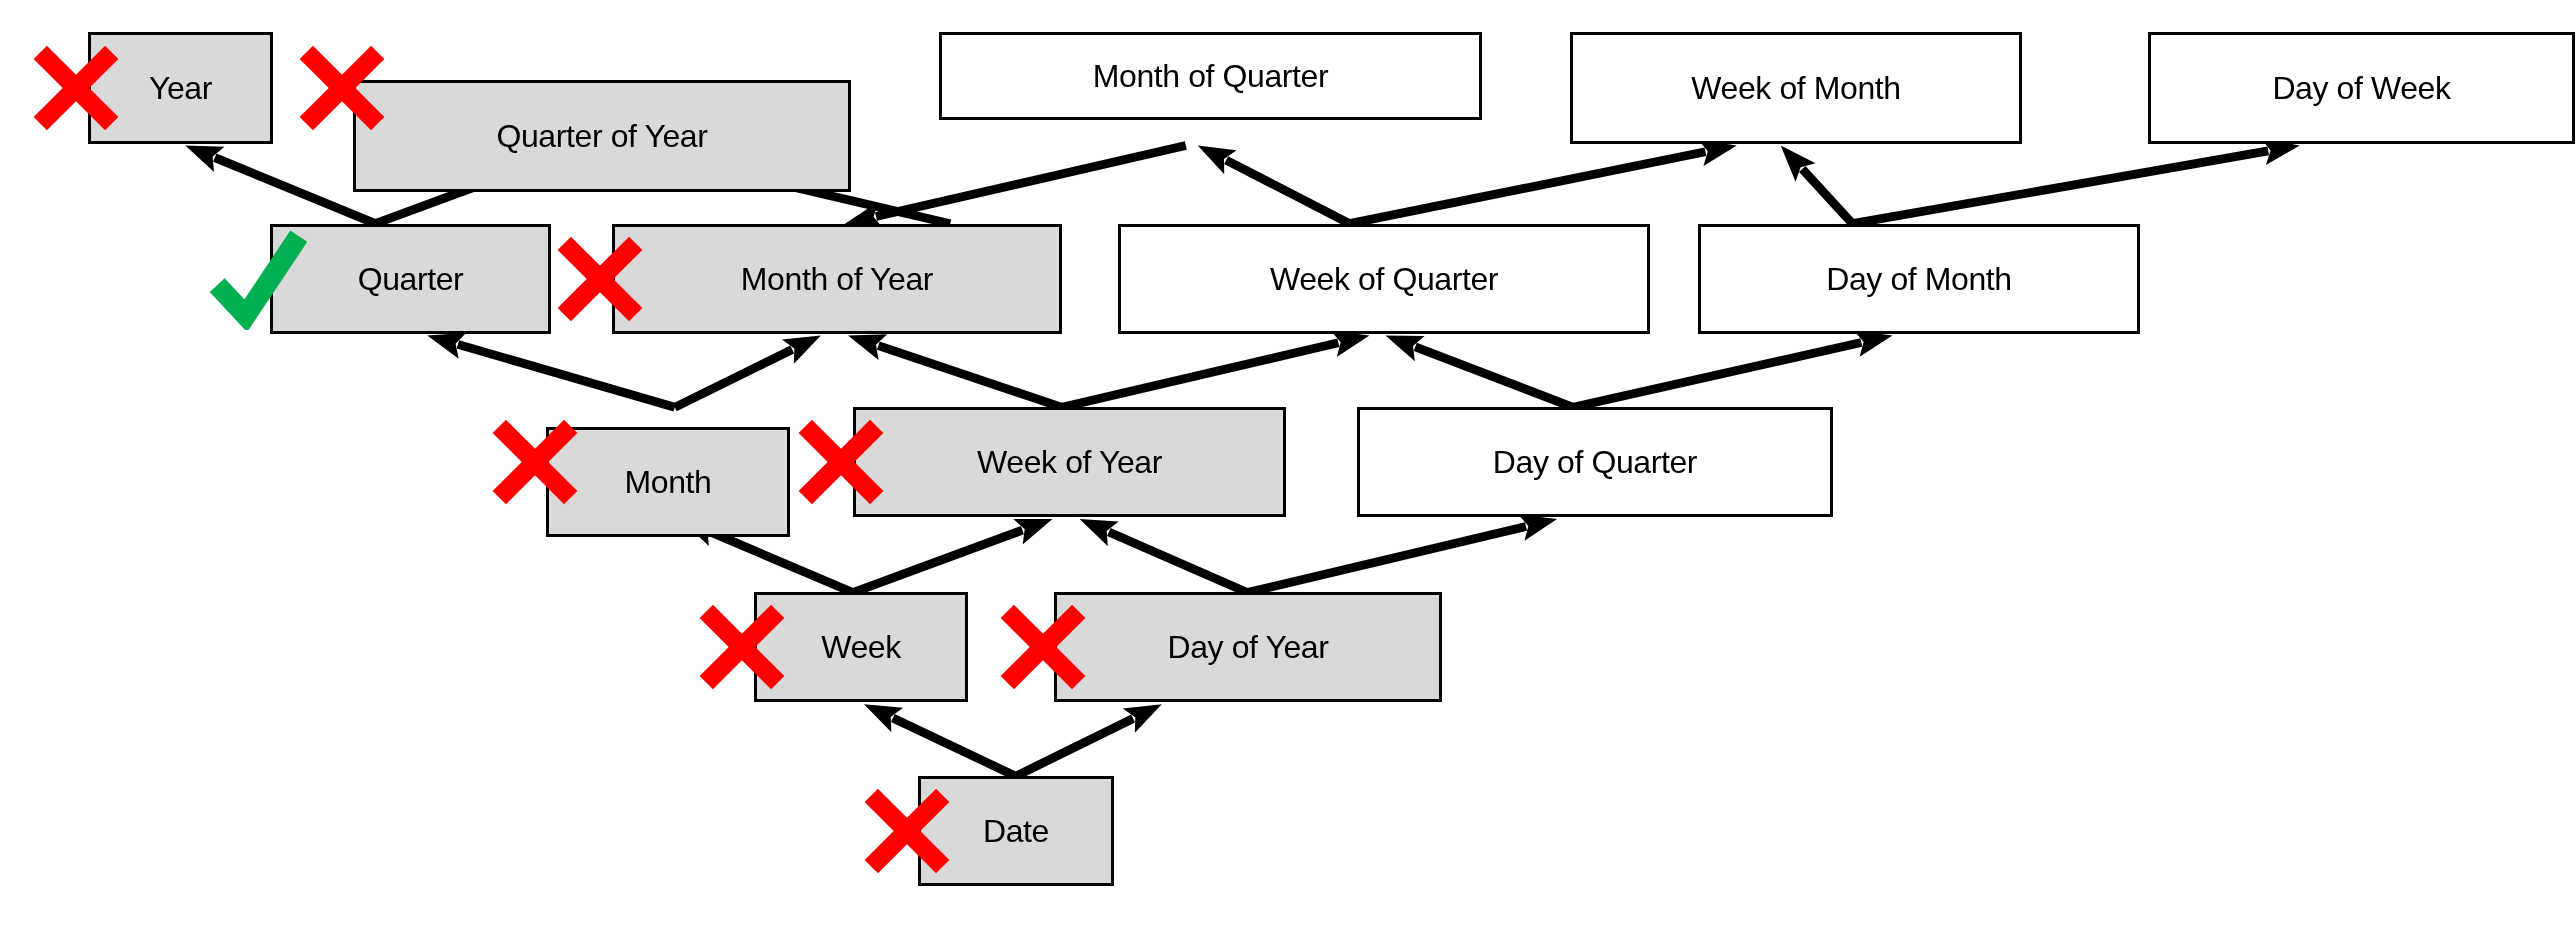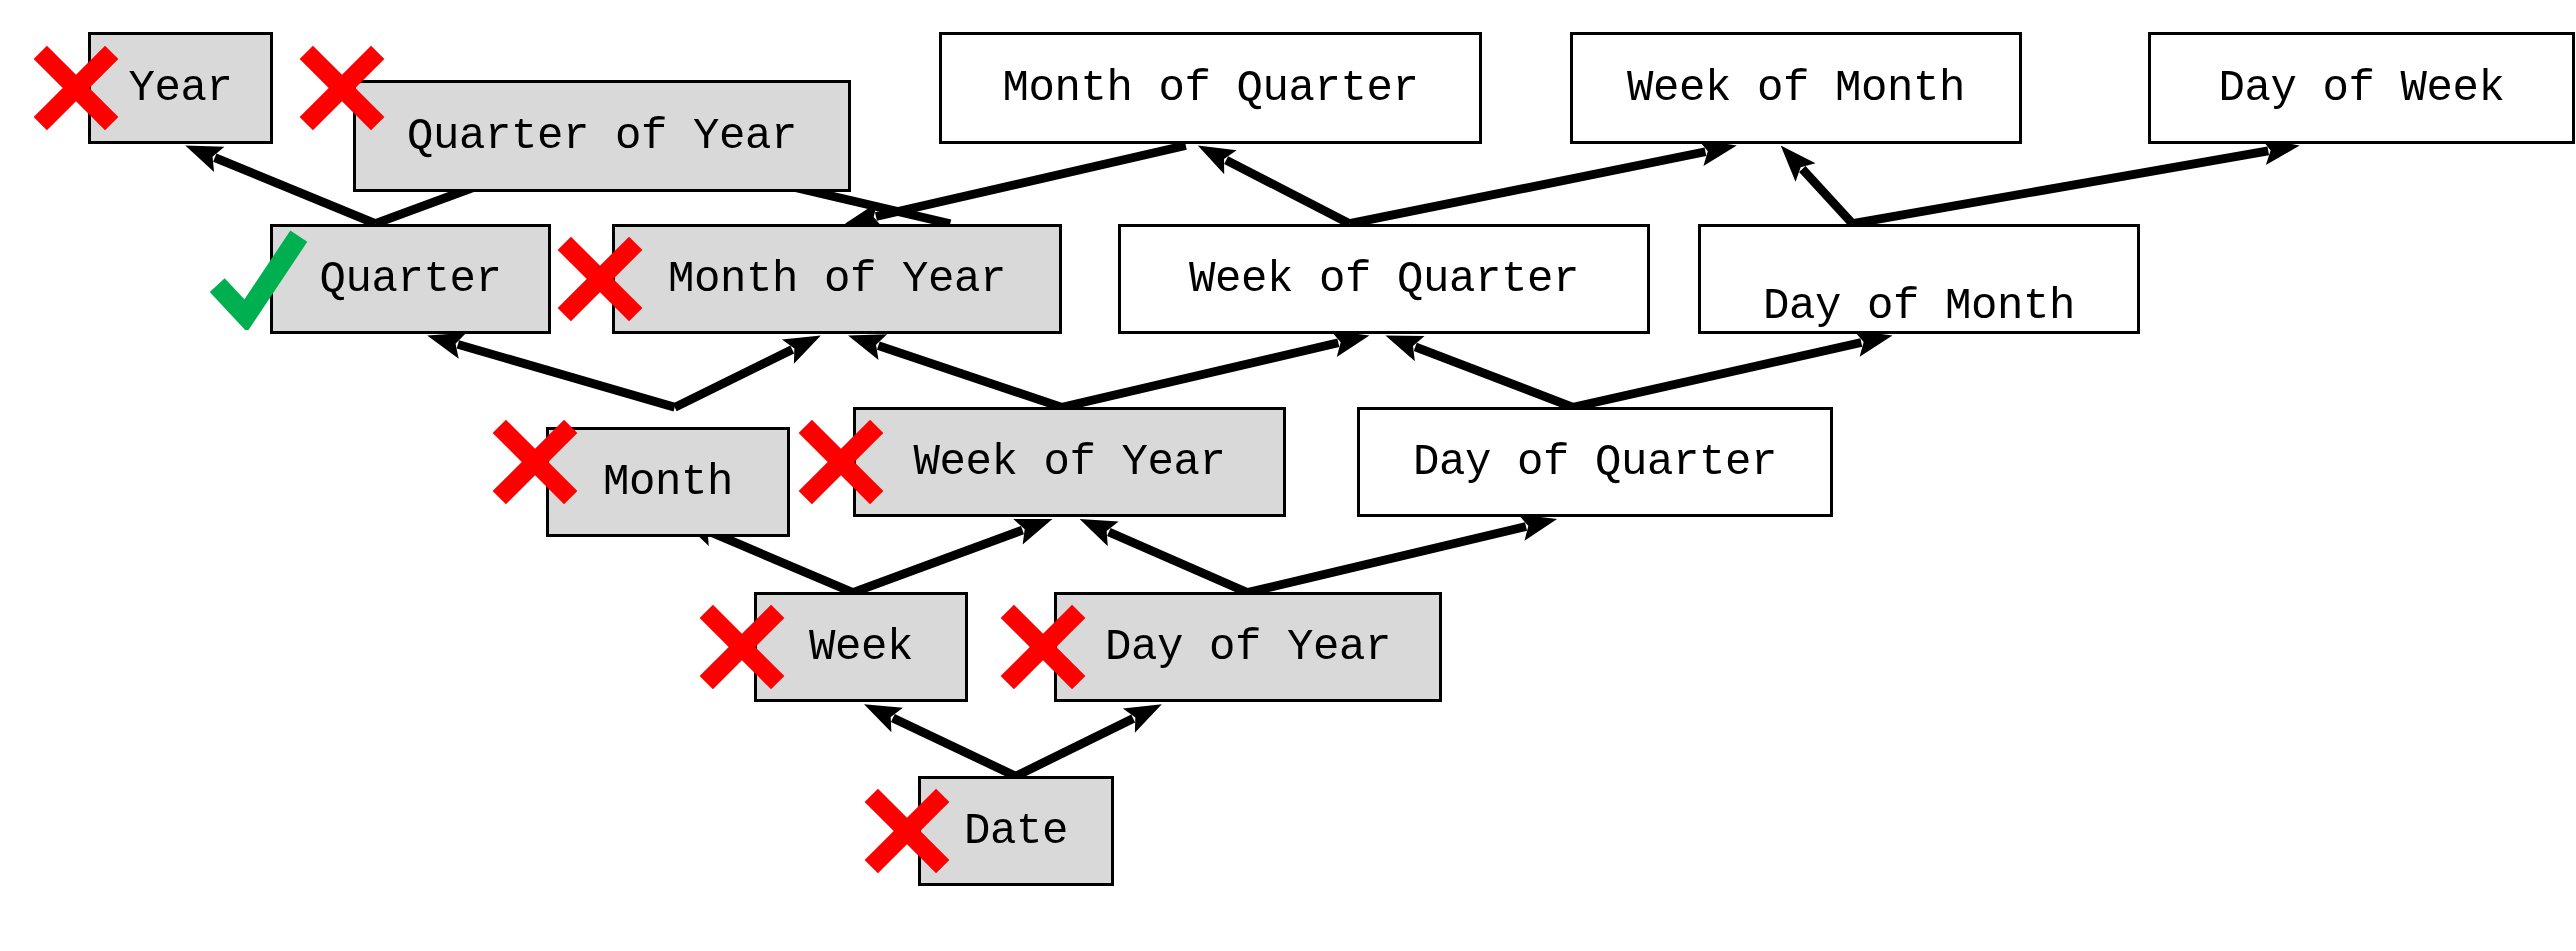--- a/index.html
+++ b/index.html
@@ -1,21 +1,21 @@
 <!DOCTYPE html>
 <html style="font-size:12.8px"><head>
 <meta charset="utf-8">
 <style>
   html,body{margin:0;padding:0;background:#ffffff;}
   body{font-family:"Liberation Sans",sans-serif;}
   #canvas{position:relative;width:2576px;height:952px;background:#ffffff;overflow:hidden;}
   #edges{position:absolute;left:0;top:0;width:2576px;height:952px;}
   .node{position:absolute;box-sizing:border-box;border:3.2px solid #000000;
         display:flex;align-items:center;justify-content:center;
-        font-family:Liberation Mono, monospace;font-size:44px;color:#000000;
+        font-family:Liberation Sans, sans-serif;font-size:32px;color:#000000;
         white-space:nowrap;letter-spacing:-0.4px;}
   .node.filled{background:#d9d9d9;}
   .node.plain{background:#ffffff;}
   .mark{position:absolute;pointer-events:none;}
   .mark svg{display:block;}
 </style>
 </head>
 <body>
 
 <div id="canvas">
@@ -101,39 +101,39 @@
         <polygon points="1455,882 1421.2243357014288,917.5556535756301 1421.7980512535387,898.328827252358 1406.2194674154782,887.0457547275304" fill="#000000"></polygon>
       </g>
     </svg>
   <div id="nodes">
       <div class="node filled" style="left: 88px; top: 32px; width: 185px; height: 112px;">
         <span>Year</span>
       </div>
       <div class="node filled" style="left: 353px; top: 32px; width: 498px; height: 112px; margin-top: 48px;">
         <span>Quarter of Year</span>
       </div>
-      <div class="node plain" style="left: 939px; top: 32px; width: 543px; height: 112px;">
+      <div class="node plain" style="left: 939px; top: 32px; width: 543px; height: 88px;">
         <span>Month of Quarter</span>
       </div>
       <div class="node plain" style="left: 1570px; top: 32px; width: 452px; height: 112px;">
         <span>Week of Month</span>
       </div>
       <div class="node plain" style="left: 2148px; top: 32px; width: 427px; height: 112px;">
         <span>Day of Week</span>
       </div>
       <div class="node filled" style="left: 270px; top: 224px; width: 281px; height: 110px;">
         <span>Quarter</span>
       </div>
       <div class="node filled" style="left: 612px; top: 224px; width: 450px; height: 110px;">
         <span>Month of Year</span>
       </div>
       <div class="node plain" style="left: 1118px; top: 224px; width: 532px; height: 110px;">
         <span>Week of Quarter</span>
       </div>
-      <div class="node plain" style="left: 1698px; top: 224px; width: 442px; height: 110px; align-items: flex-end;">
+      <div class="node plain" style="left: 1698px; top: 224px; width: 442px; height: 110px;">
         <span>Day of Month</span>
       </div>
       <div class="node filled" style="left: 546px; top: 427px; width: 244px; height: 110px;">
         <span>Month</span>
       </div>
       <div class="node filled" style="left: 853px; top: 407px; width: 433px; height: 110px;">
         <span>Week of Year</span>
       </div>
       <div class="node plain" style="left: 1357px; top: 407px; width: 476px; height: 110px;">
         <span>Day of Quarter</span>

